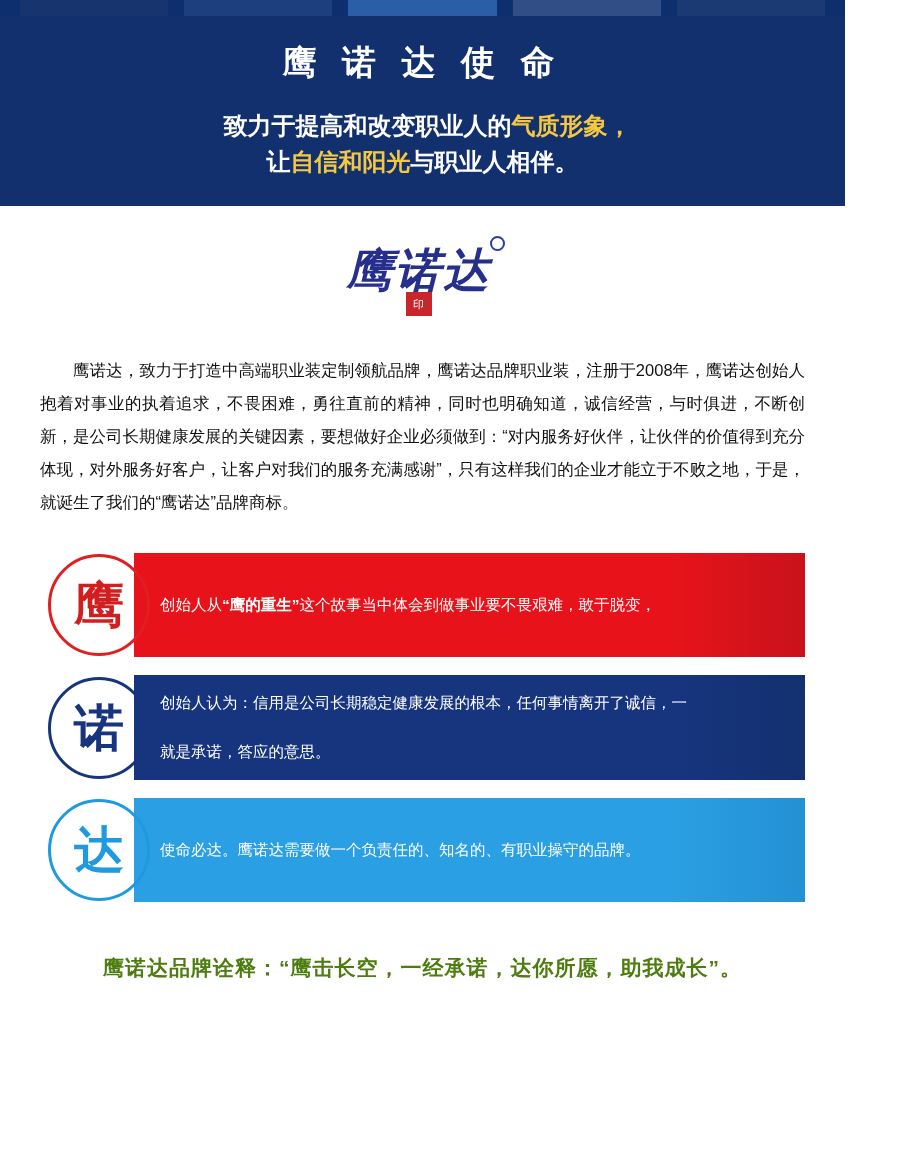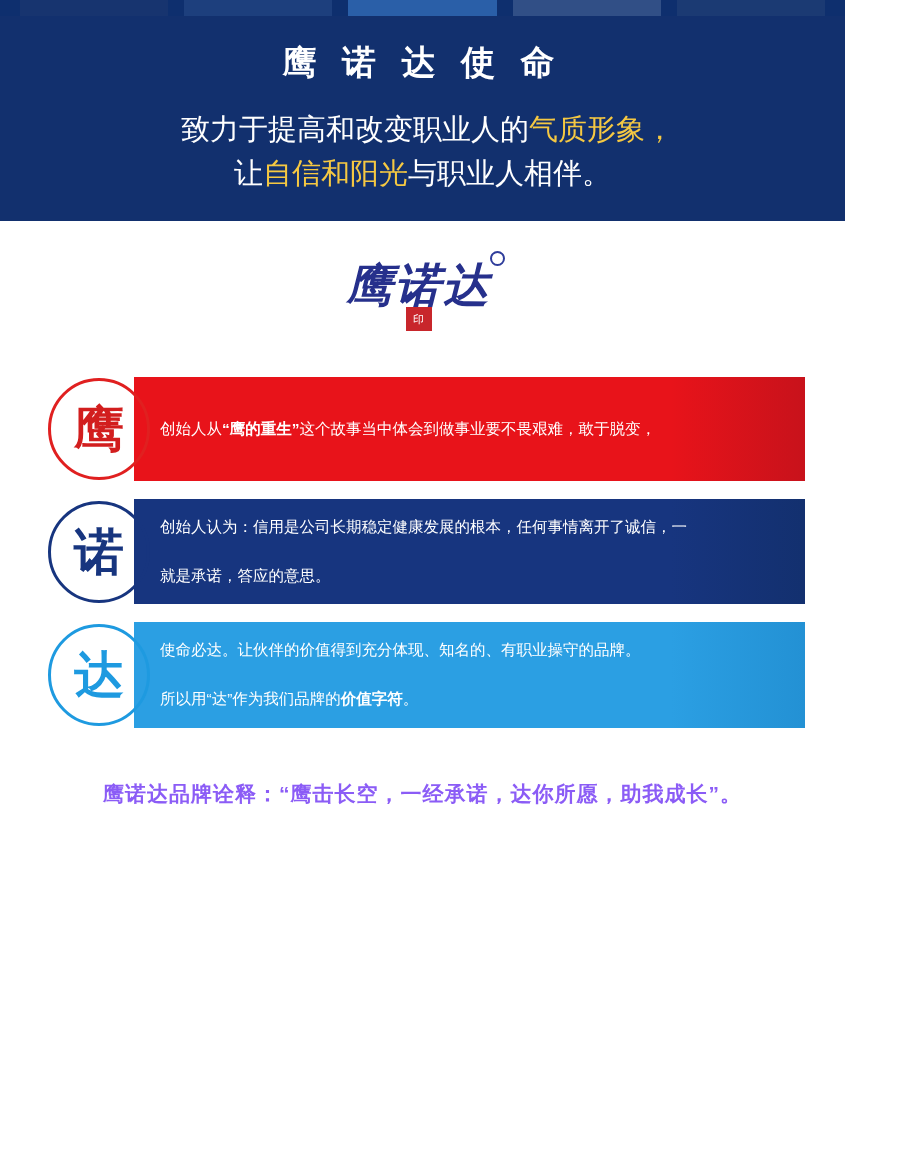--- a/index.html
+++ b/index.html
@@ -46,22 +46,22 @@
     color: #ffffff;
   }
   .hero-title {
     font-size: 34px;
     font-weight: bold;
     letter-spacing: 8px;
     color: #ffffff;
     margin: 6px 0 22px 0;
   }
   .hero-line {
-    font-size: 29px;
-    font-weight: normal;
+    font-size: 24px;
+    font-weight: bold;
     line-height: 1.5;
     color: #ffffff;
   }
   .hero-line.l1 {
     padding-left: 10px;
   }
   .hero-line.l2 {
   }
   .hi {
     color: #f5c842;
@@ -186,21 +186,21 @@
   .block.blue .badge-char { color: #1e9ae0; }
   .block.blue .block-body {
     background: linear-gradient(90deg, #2b9fe3 0%, #2b9fe3 80%, #2391d4 100%);
   }
 
   
   .slogan {
     margin: 52px 40px 40px 40px;
     font-size: 21px;
     font-weight: bold;
-    color: #8b5cf6;
+    color: #4d7c0f;
     text-align: center;
     letter-spacing: 1px;
   }
 </style>
 </head>
 <body>
 
 <div class="page">
 
   <div class="top-strip">
@@ -222,20 +222,21 @@
   </div>
 
   <div class="logo-wrap">
     <div class="logo">
       <span class="logo-text">鹰诺达</span>
       <span class="logo-dot"></span>
       <span class="logo-seal">印</span>
     </div>
   </div>
 
+  <div class="intro">鹰诺达，致力于打造中高端职业装定制领航品牌，鹰诺达品牌职业装，注册于2008年，鹰诺达创始人抱着对事业的执着追求，不畏困难，勇往直前的精神，同时也明确知道，诚信经营，与时俱进，不断创新，是公司长期健康发展的关键因素，要想做好企业必须做到：“对内服务好伙伴，让伙伴的价值得到充分体现，对外服务好客户，让客户对我们的服务充满感谢”，只有这样我们的企业才能立于不败之地，于是，就诞生了我们的“鹰诺达”品牌商标。</div>
 
   <div class="blocks" id="blocks-container">
       <div class="block red">
         <div class="block-badge">
           <div class="badge-circle">
             <span class="badge-char">鹰</span>
           </div>
         </div>
         <div class="block-body">
           <p><span>创始人从</span><span class="bold">“鹰的重生”</span><span>这个故事当中体会到做事业要不畏艰难，敢于脱变，</span></p>
@@ -252,21 +253,20 @@
           <p><span>就是承诺，答应的意思。</span></p>
         </div>
       </div>
       <div class="block blue">
         <div class="block-badge">
           <div class="badge-circle">
             <span class="badge-char">达</span>
           </div>
         </div>
         <div class="block-body">
-          <p><span>使命必达。让伙伴的价值得到充分体现、知名的、有职业操守的品牌。</span></p>
-          <p><span>所以用“达”作为我们品牌的</span><span class="bold">价值字符</span><span>。</span></p>
+          <p><span>使命必达。鹰诺达需要做一个负责任的、知名的、有职业操守的品牌。</span></p>
         </div>
       </div>
     </div>
 
   <div class="slogan">鹰诺达品牌诠释：“鹰击长空，一经承诺，达你所愿，助我成长”。</div>
 
 </div>
 
 </body></html>

